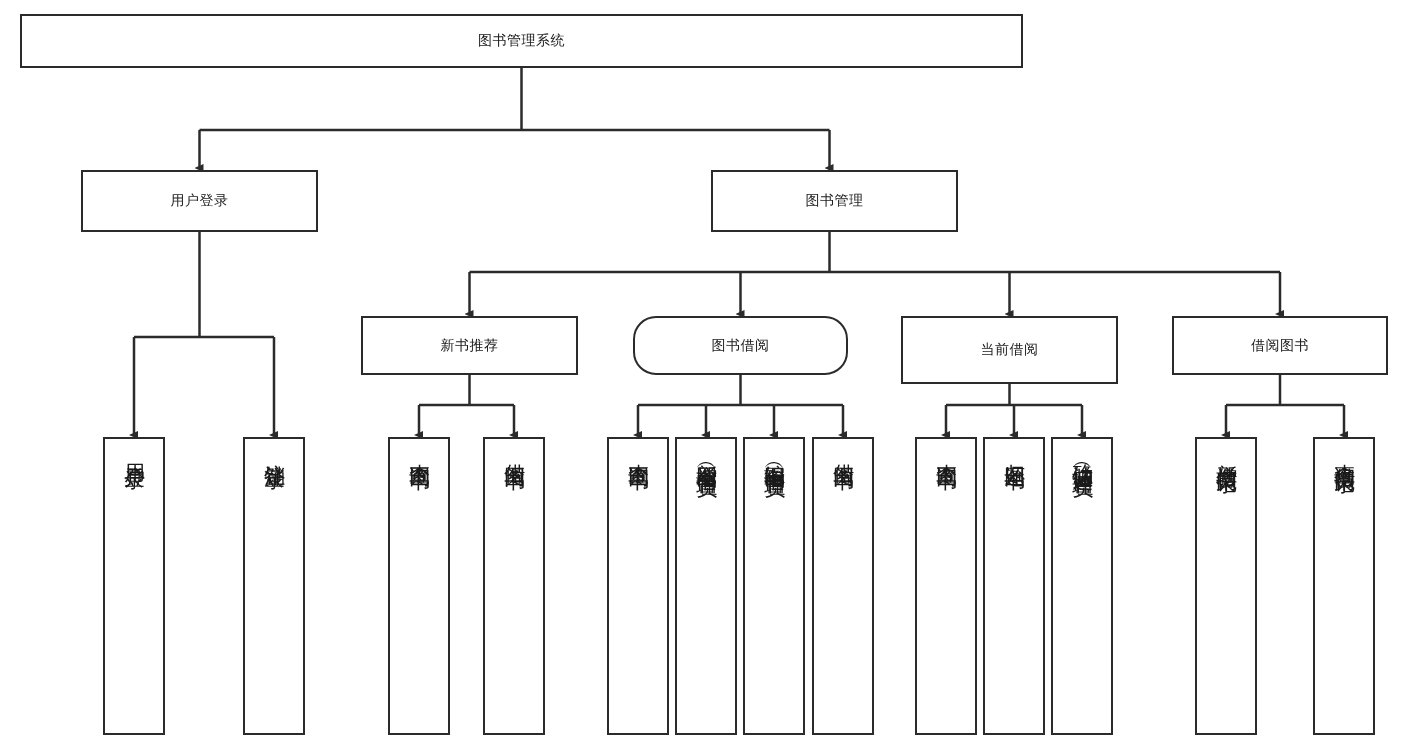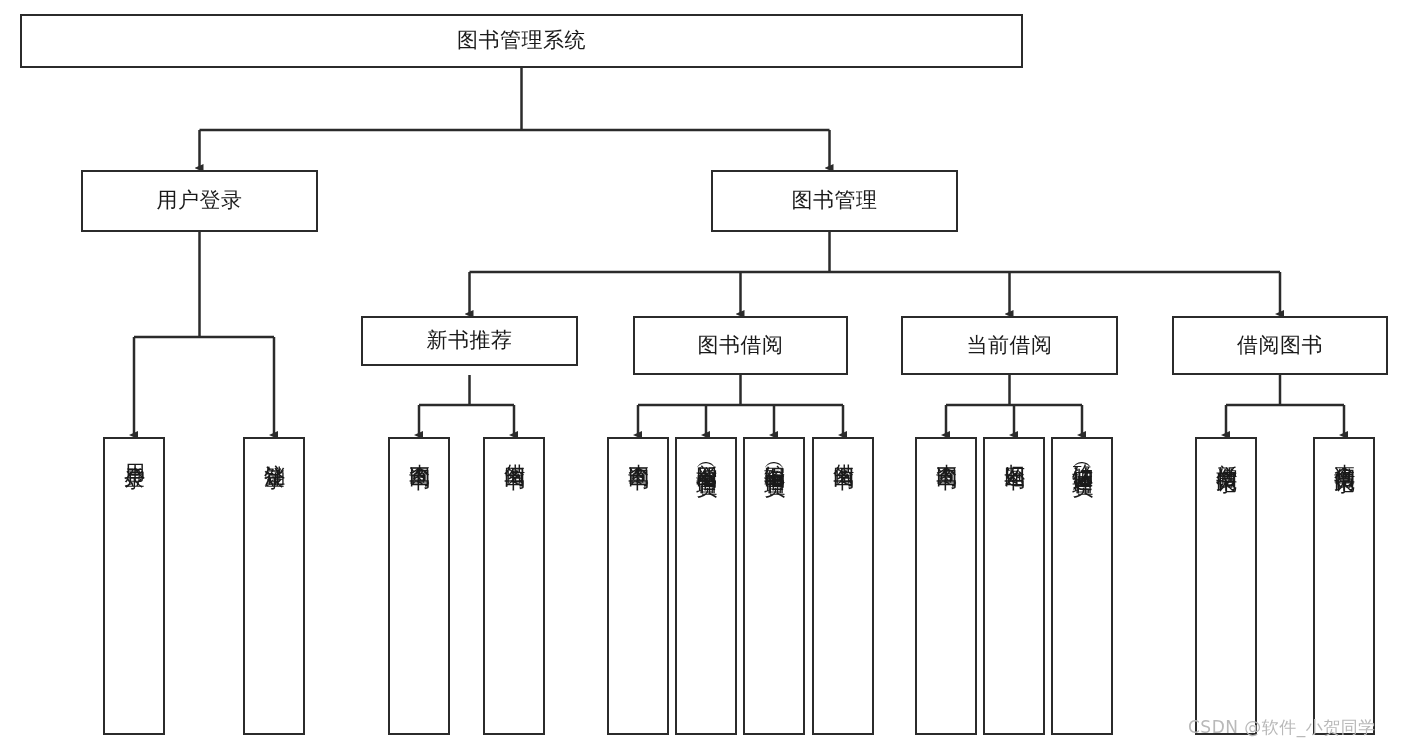--- a/index.html
+++ b/index.html
@@ -33,21 +33,21 @@
     justify-content: center;
     overflow: hidden;
   }
   .node .label {
     color: #1a1a1a;
     letter-spacing: 0.5px;
     text-align: center;
     white-space: nowrap;
   }
   .node.horiz .label {
-    font-size: 21px;
+    font-size: 14px;
     line-height: 1.1;
   }
   .node.vert {
     align-items: flex-start;
     padding-top: 8px;
   }
   .node.vert .label {
     writing-mode: vertical-rl;
     text-orientation: upright;
     font-size: 21px;
@@ -114,27 +114,27 @@
   <div id="nodes-layer">
       <div class="node horiz" style="left: 20px; top: 14px; width: 1003px; height: 54px;">
         <div class="label">图书管理系统</div>
       </div>
       <div class="node horiz" style="left: 81px; top: 170px; width: 237px; height: 62px;">
         <div class="label">用户登录</div>
       </div>
       <div class="node horiz" style="left: 711px; top: 170px; width: 247px; height: 62px;">
         <div class="label">图书管理</div>
       </div>
-      <div class="node horiz" style="left: 361px; top: 316px; width: 217px; height: 50px;">
+      <div class="node horiz" style="left: 361px; top: 316px; width: 217px; height: 59px;">
         <div class="label">新书推荐</div>
       </div>
-      <div class="node horiz" style="left: 633px; top: 316px; width: 215px; height: 59px;">
+      <div class="node horiz" style="left: 633px; top: 316px; width: 215px; height: 59px; border-radius: 23px;">
         <div class="label">图书借阅</div>
       </div>
-      <div class="node horiz" style="left: 901px; top: 316px; width: 217px; height: 59px;">
+      <div class="node horiz" style="left: 901px; top: 316px; width: 217px; height: 68px;">
         <div class="label">当前借阅</div>
       </div>
       <div class="node horiz" style="left: 1172px; top: 316px; width: 216px; height: 59px;">
         <div class="label">借阅图书</div>
       </div>
       <div class="node vert" style="left: 103px; top: 437px; width: 62px; height: 298px;">
         <div class="label">用户登录</div>
       </div>
       <div class="node vert" style="left: 243px; top: 437px; width: 62px; height: 298px;">
         <div class="label">注销登录</div>
@@ -167,14 +167,13 @@
         <div class="label">确认归还（管理员）</div>
       </div>
       <div class="node vert" style="left: 1195px; top: 437px; width: 62px; height: 298px;">
         <div class="label">新增借阅记录</div>
       </div>
       <div class="node vert" style="left: 1313px; top: 437px; width: 62px; height: 298px;">
         <div class="label">查询借阅记录</div>
       </div>
     </div>
 
-  <div id="watermark" style="left: 1188px; top: 716px;">CSDN @软件_小贺同学</div>
 </div>
 
 </body></html>

